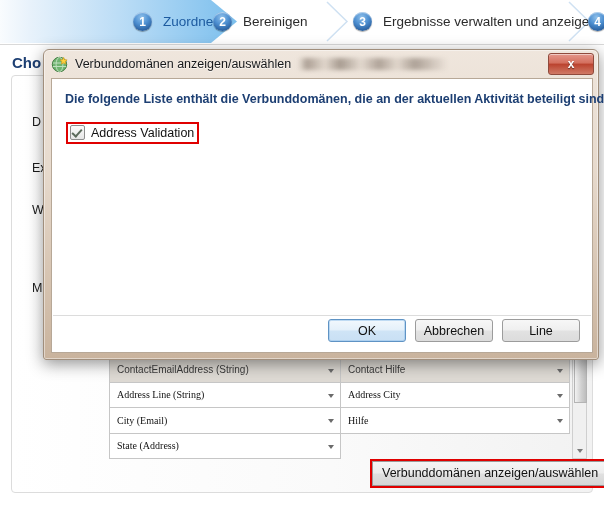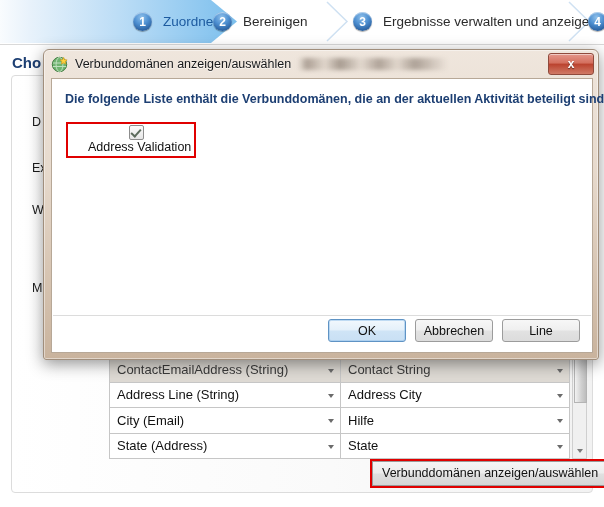--- a/index.html
+++ b/index.html
@@ -74,27 +74,27 @@
   .map-table {
     position: absolute; left: 109px; top: 357px;
     width: 478px; height: 102px;
   }
   .map-rows { position: absolute; left: 0; top: 0; width: 462px; }
   .map-row { display: flex; height: 25.5px; }
   .map-cell {
     position: relative; box-sizing: border-box;
     border: 1px solid #c6c6c6; background: #ffffff;
     display: flex; align-items: center;
-    font-size: 13px; color: #111111;
+    font-size: 10px; color: #111111;
     padding-left: 7px; padding-right: 18px;
     white-space: nowrap; overflow: hidden;
   }
   .map-cell.left { width: 232px; }
   .map-cell.right { width: 230px; margin-left: -1px; }
-  .map-row + .map-row .map-cell { margin-top: -1px; }
+  .map-row + .map-row .map-cell { margin-top: -1px; font-family: Liberation Serif, serif; }
   .map-row.dim .map-cell { background: #dedad4; color: #3a3a3a; }
   .caret {
     position: absolute; right: 6px; top: 50%; margin-top: -1px;
     width: 0; height: 0;
     border-left: 3.5px solid transparent;
     border-right: 3.5px solid transparent;
     border-top: 4px solid #6b6b6b;
   }
 
   
@@ -187,22 +187,22 @@
     box-sizing: border-box;
   }
   .dlg-message {
     position: absolute; left: 13px; top: 13px;
     font-size: 12.5px; font-weight: bold; color: #1d3f73;
     white-space: nowrap;
   }
 
   .chk-wrap {
     position: absolute; left: 14px; top: 43px;
-    border: 2px solid #e00000; padding: 1px 3px 2px 14px;
-    display: flex; align-items: center; flex-direction: column;
+    border: 2px solid #e00000; padding: 1px 3px 2px 2px;
+    display: flex; align-items: center;
   }
   .chk-box {
     width: 13px; height: 13px; flex: none;
     border: 1px solid #8d8d8d; border-radius: 2px;
     background: linear-gradient(to bottom, #fbfbfb, #e6e6e6);
     position: relative;
   }
   .chk-box::after {
     content: ""; position: absolute;
     left: 3px; top: 1px; width: 4px; height: 8px;
@@ -288,21 +288,21 @@
 
   <div class="map-table">
     <div class="map-rows">
 
       <div class="map-row dim">
         <div class="map-cell left">
           <span>ContactEmailAddress (String)</span>
           <span class="caret"></span>
         </div>
         <div class="map-cell right">
-          <span>Contact String</span>
+          <span>Contact Hilfe</span>
           <span class="caret"></span>
         </div>
       </div>
 
       <div class="map-row">
         <div class="map-cell left">
           <span>Address Line (String)</span>
           <span class="caret"></span>
         </div>
         <div class="map-cell right">
@@ -318,24 +318,20 @@
         </div>
         <div class="map-cell right">
           <span>Hilfe</span>
           <span class="caret"></span>
         </div>
       </div>
 
       <div class="map-row">
         <div class="map-cell left">
           <span>State (Address)</span>
-          <span class="caret"></span>
-        </div>
-        <div class="map-cell right">
-          <span>State</span>
           <span class="caret"></span>
         </div>
       </div>
 
     </div>
 
     <div class="tbl-scroll">
       <div class="tbl-thumb"></div>
       <div class="tbl-arrow-dn"></div>
     </div>

